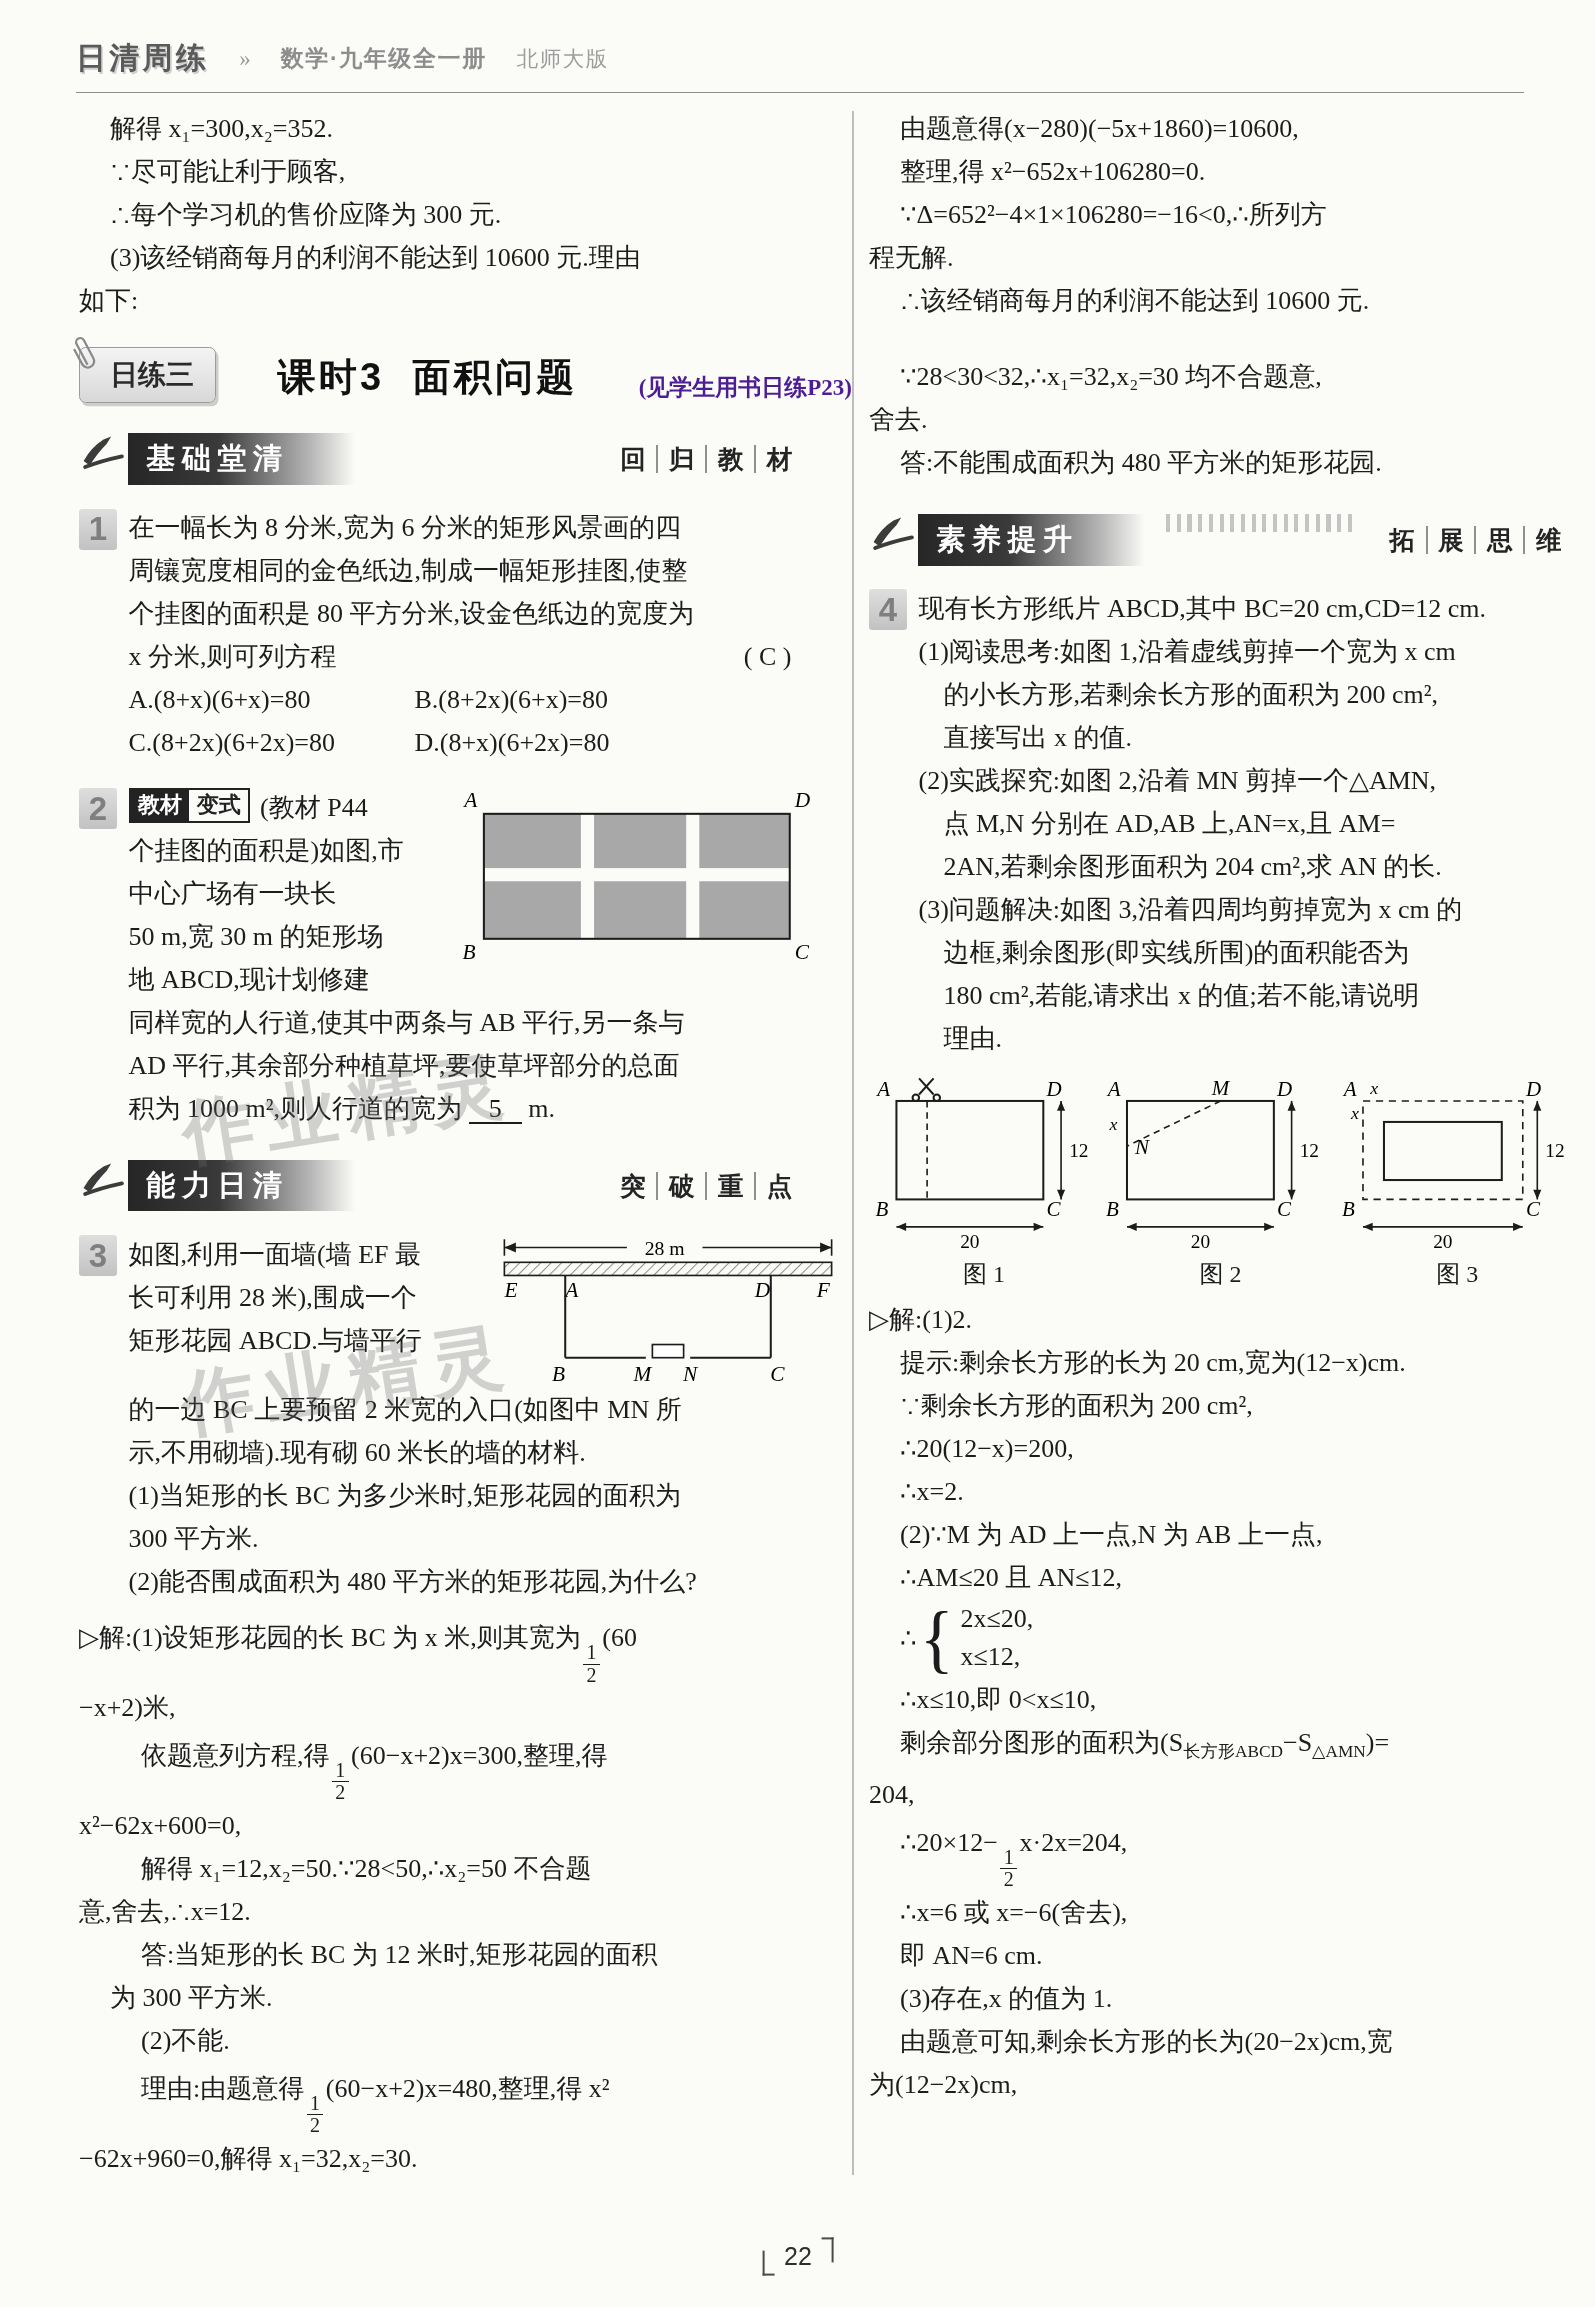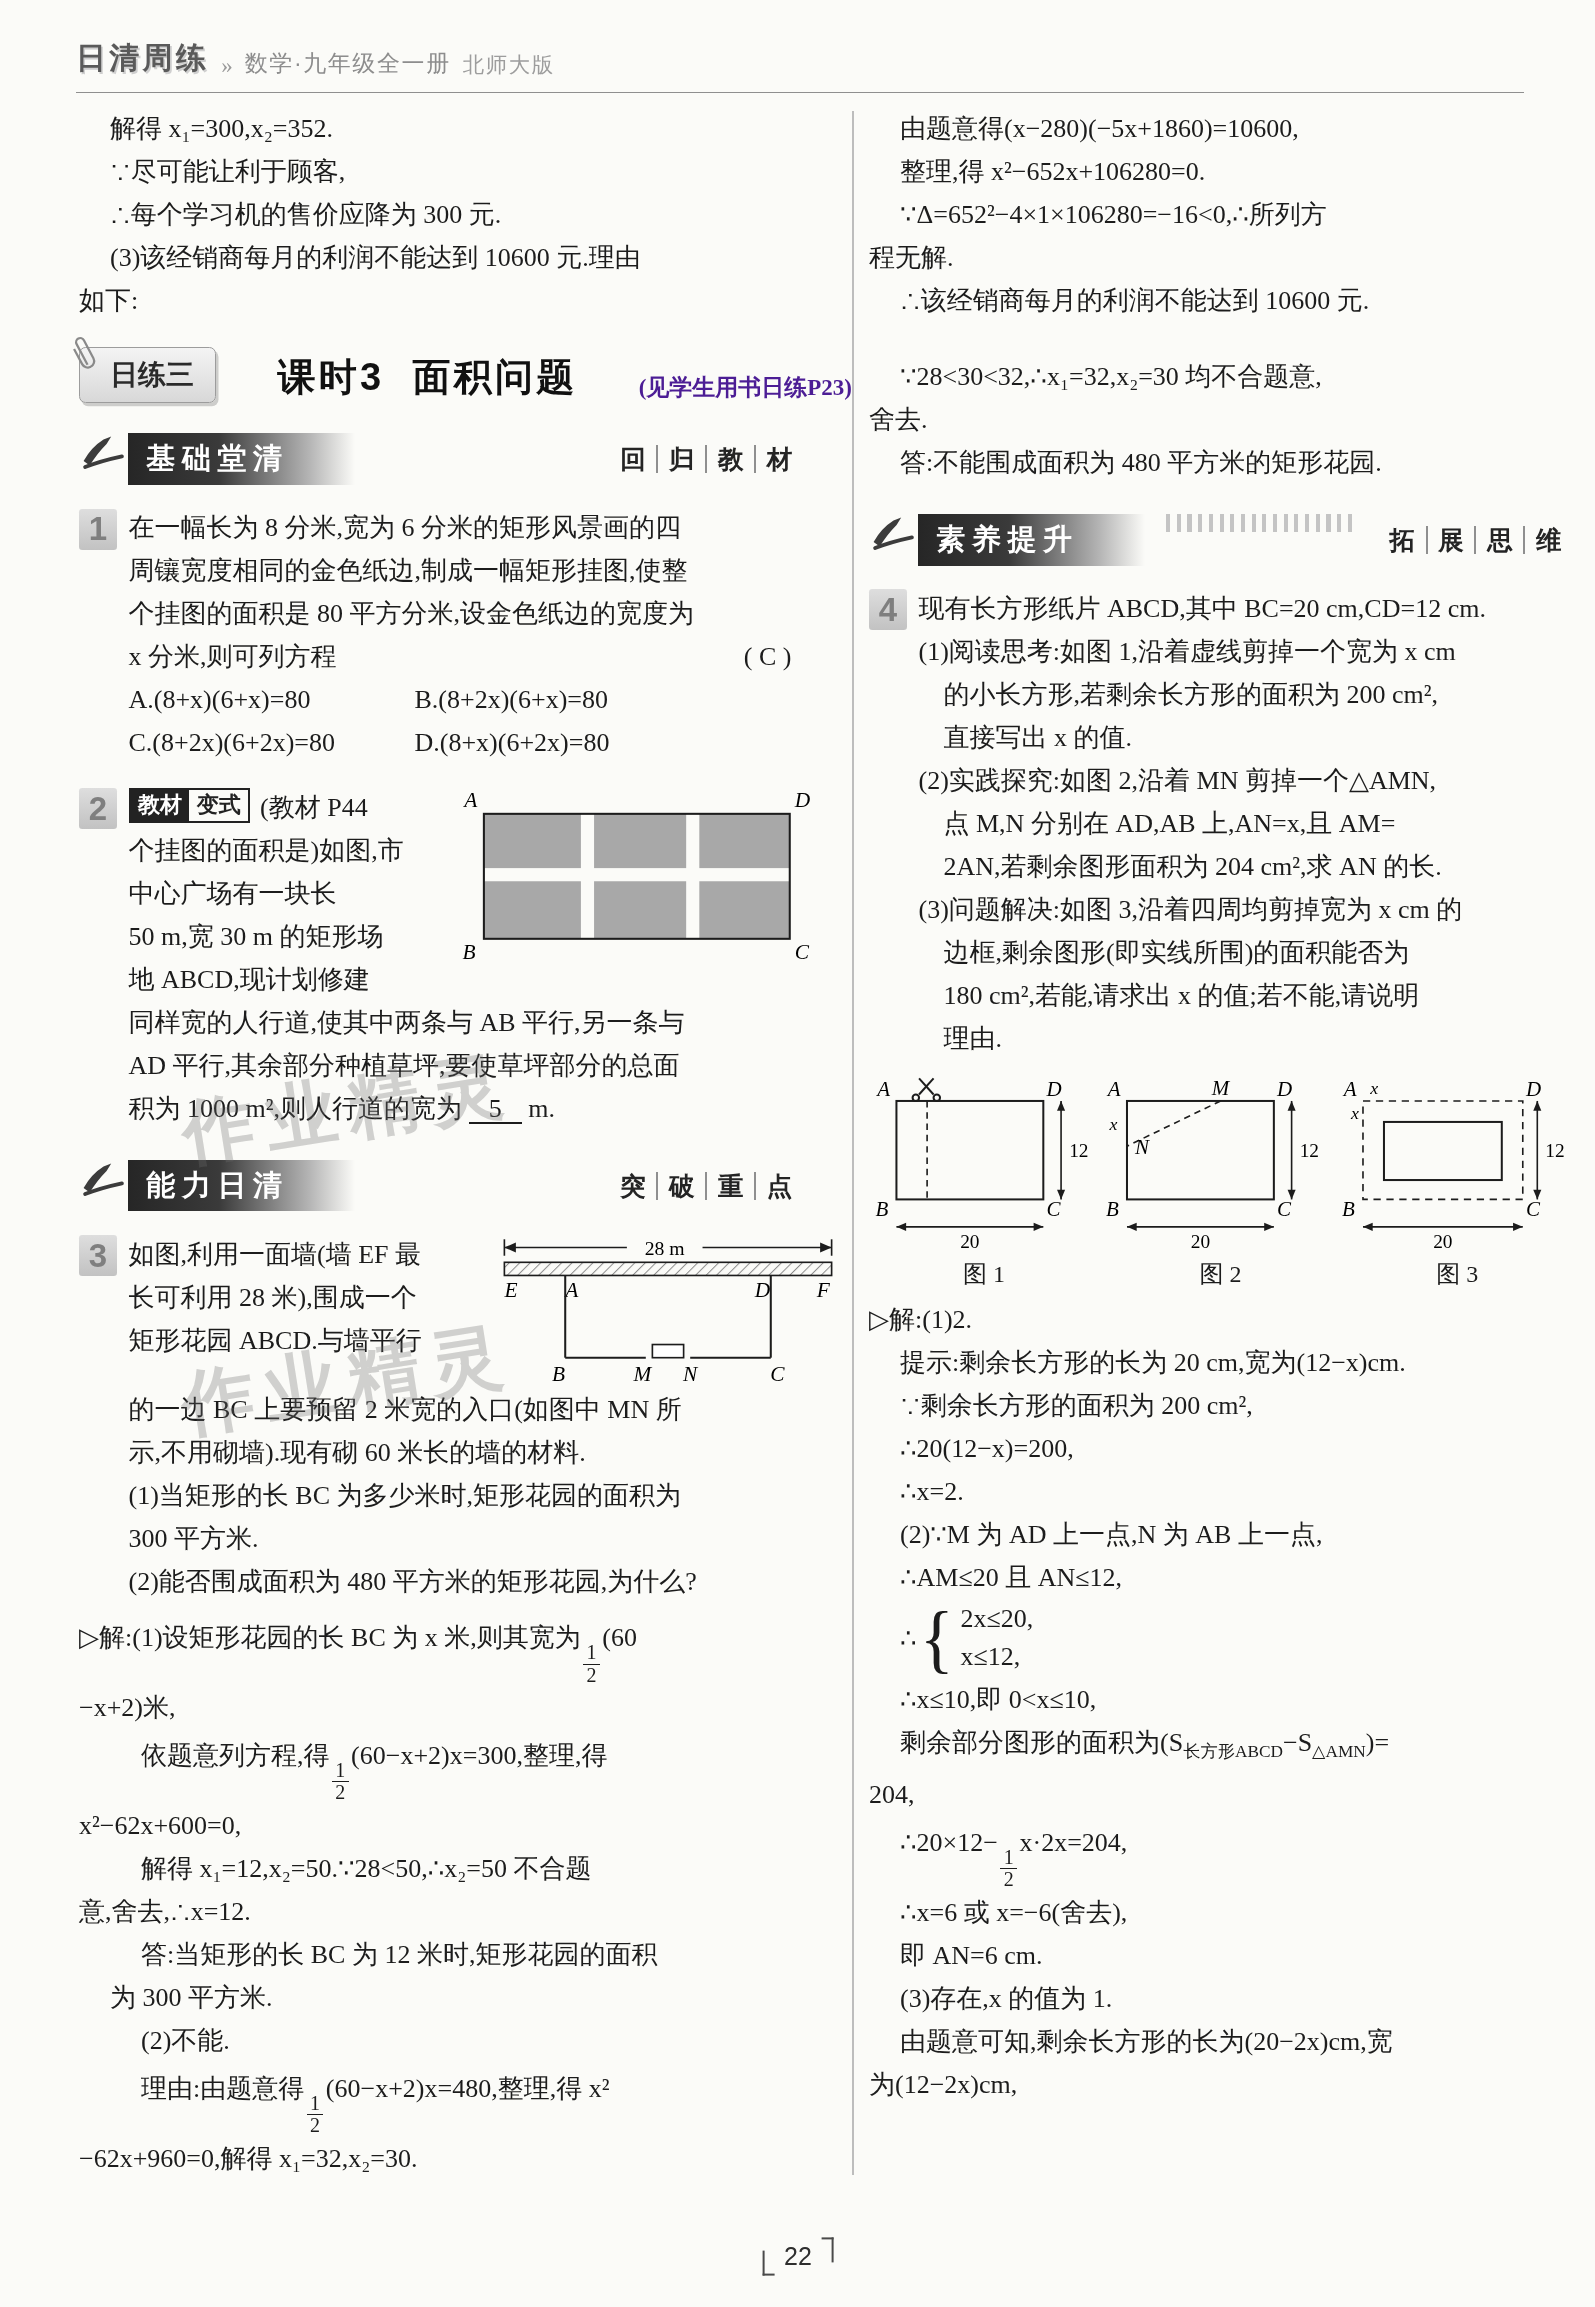--- a/index.html
+++ b/index.html
@@ -1,21 +1,21 @@
 <!DOCTYPE html>
 <html style="font-size:13px"><head>
 <meta charset="utf-8">
 <style>
 *{margin:0;padding:0;box-sizing:border-box}
 html,body{background:#dcdcdc}
 .page{position:relative;width:1596px;height:2307px;margin:0 auto;background:#fbfbf8;font-family:"Liberation Serif","DejaVu Serif",serif;color:#1c1c1c;overflow:hidden}
-.hdr{position:absolute;top:38px;left:76px;right:72px;display:flex;align-items:flex-end;gap:12px;border-bottom:1.6px solid #8f8f8f;padding-bottom:13px}
+.hdr{position:absolute;top:38px;left:76px;right:72px;display:flex;align-items:center;gap:30px;border-bottom:1.6px solid #8f8f8f;padding-bottom:13px}
 .brand{font-family:"Liberation Sans","DejaVu Sans",sans-serif;font-weight:700;font-size:30px;color:#5a5a5a;letter-spacing:3.3px;text-shadow:1.6px 1.6px 0 #cfcfcf}
 .hsep{color:#9a9a9a;font-size:23px}
-.hsubject{font-family:"Liberation Sans","DejaVu Sans",sans-serif;font-weight:400;font-size:23px;color:#8d8d8d;letter-spacing:1.6px}
+.hsubject{font-family:"Liberation Sans","DejaVu Sans",sans-serif;font-weight:700;font-size:23px;color:#8d8d8d;letter-spacing:1.6px}
 .hedition{font-family:"Liberation Sans","DejaVu Sans",sans-serif;font-size:21.4px;color:#9d9d9d;letter-spacing:1.6px}
 .vdiv{position:absolute;left:852px;top:111px;width:1.6px;height:2064px;background:#bdbdbd}
 .cols{position:absolute;top:107px;left:79px;width:1463px;display:flex;gap:66px}
 .col{width:724px}
 .ln{font-size:26px;line-height:43px;white-space:nowrap}
 .i1{padding-left:31px}
 .i2{padding-left:62px}
 .ps{padding-left:25px}
 .wm{position:absolute;font-family:"Liberation Sans","DejaVu Sans",sans-serif;font-weight:700;font-size:72px;letter-spacing:11.5px;color:rgba(110,110,110,.30);transform:rotate(-9deg);z-index:5;pointer-events:none}
 .wm1{left:181px;top:1061px}

